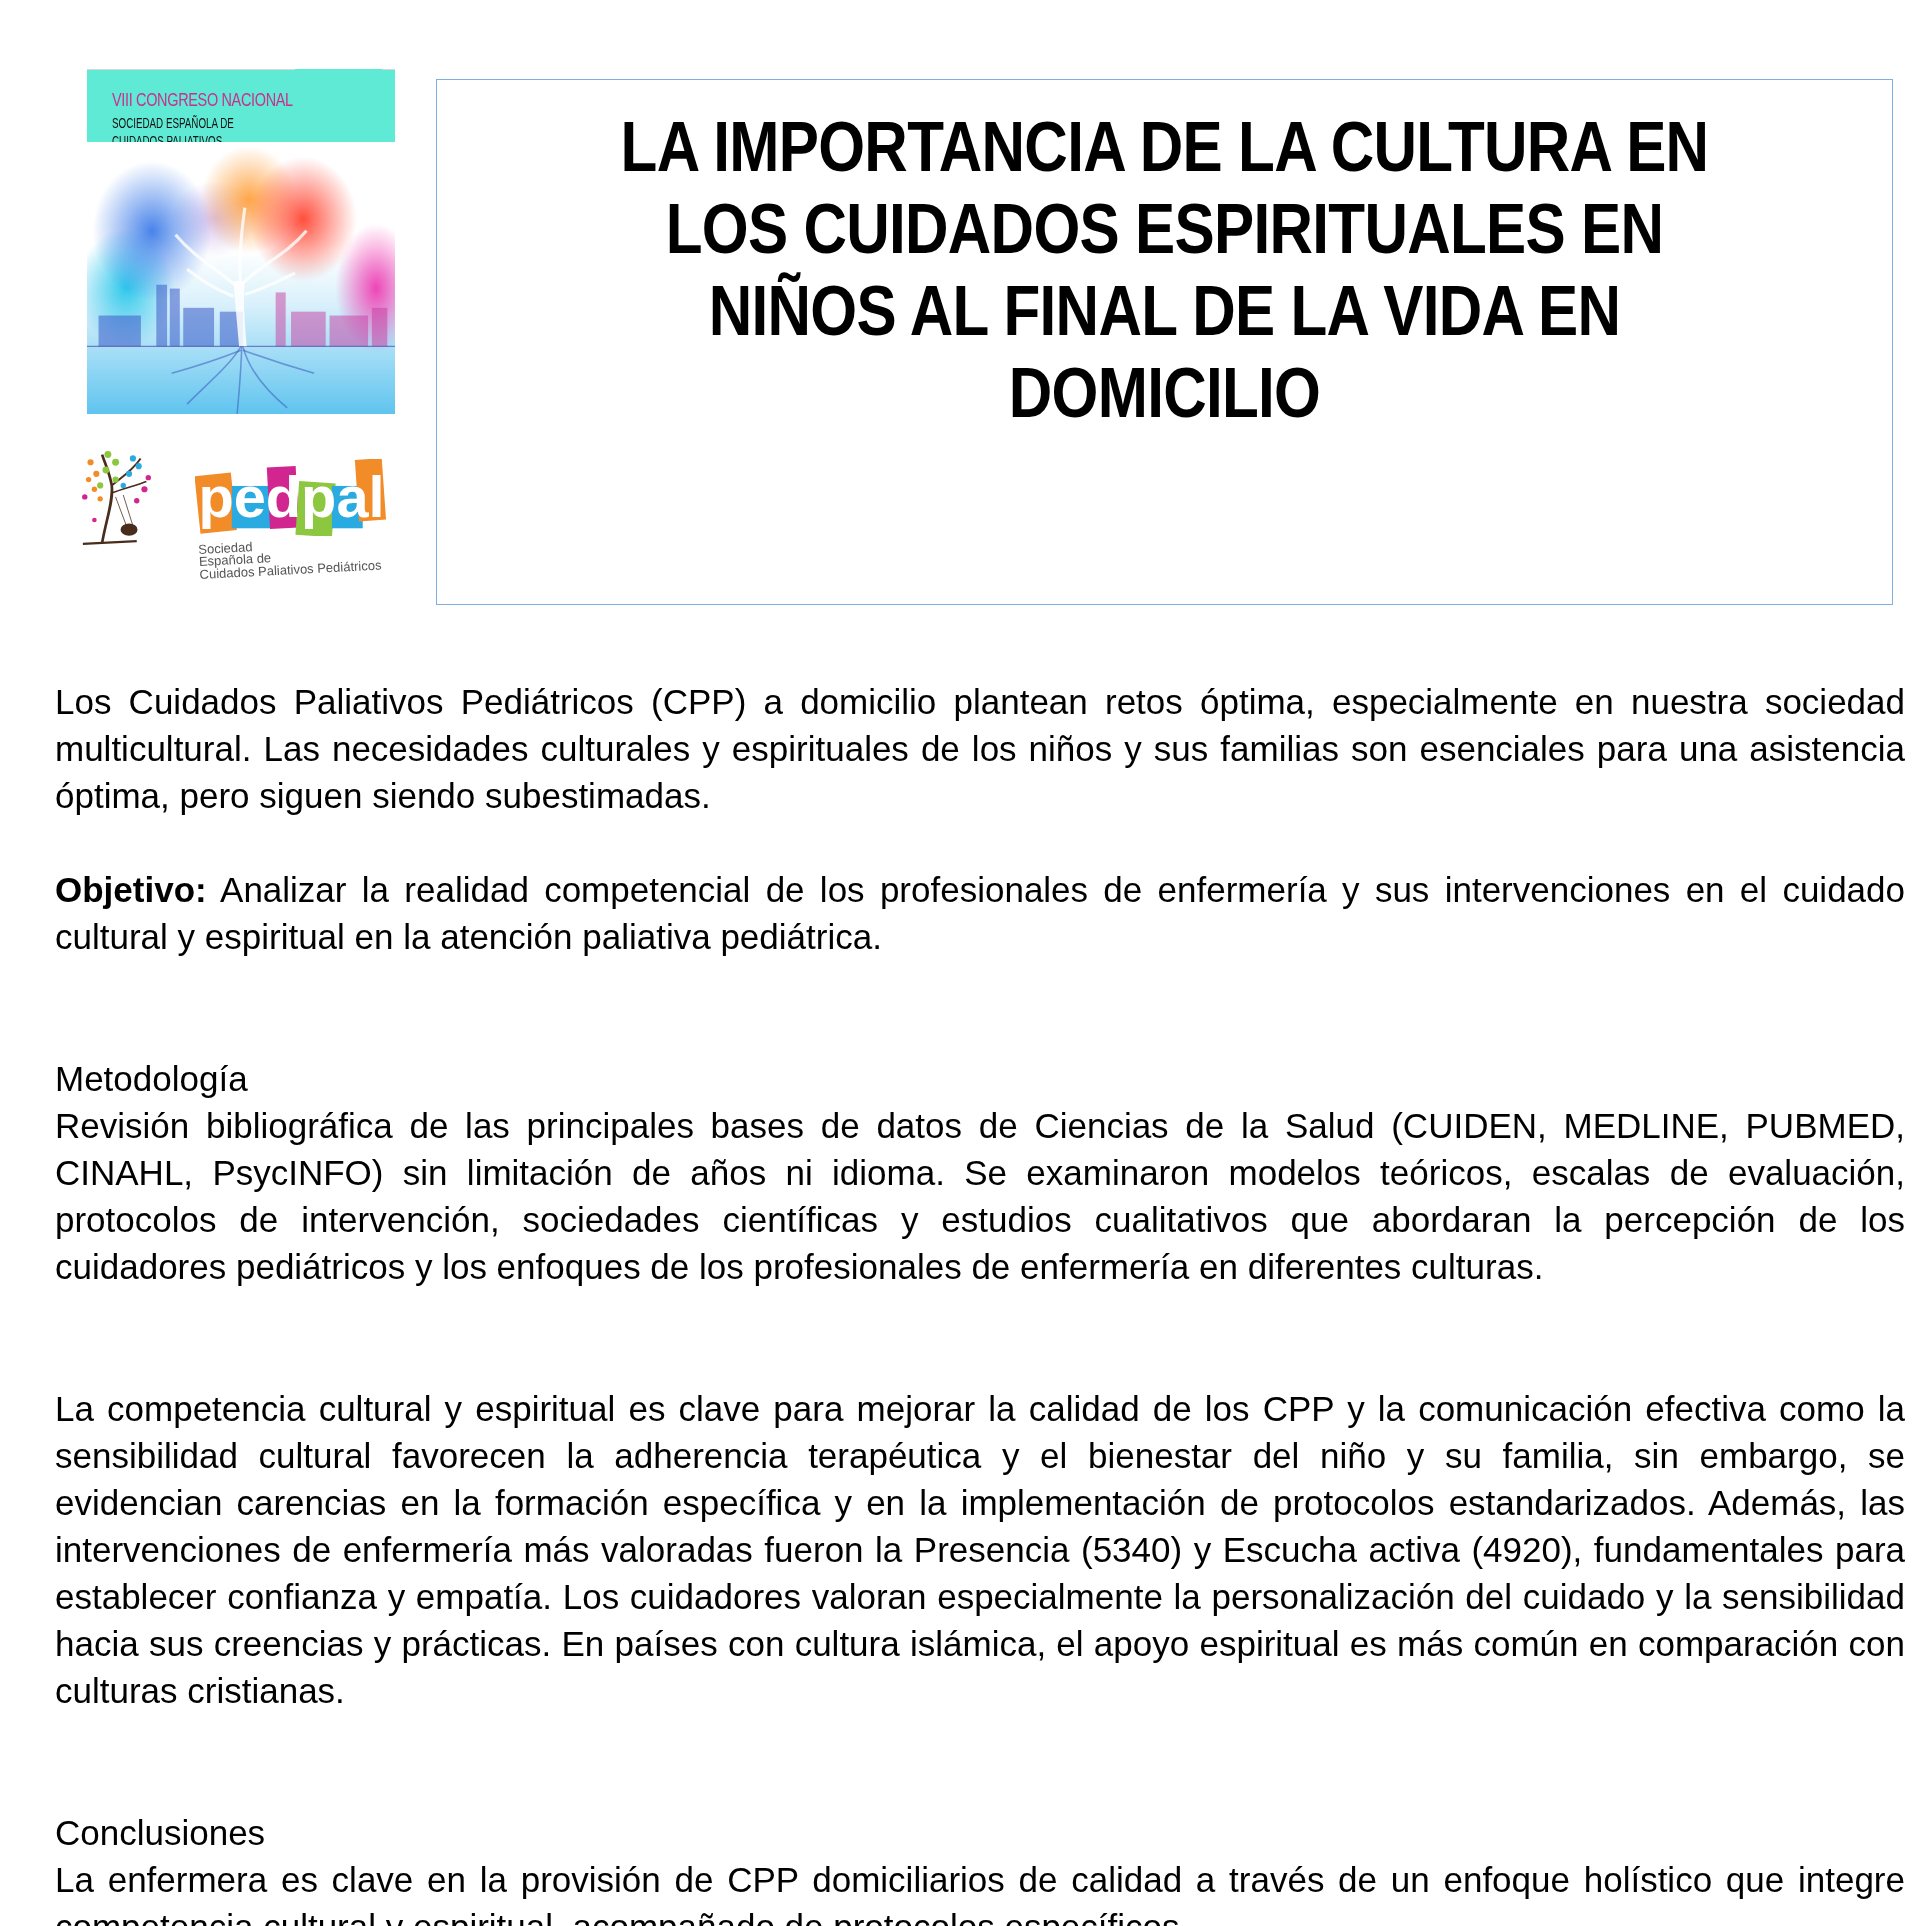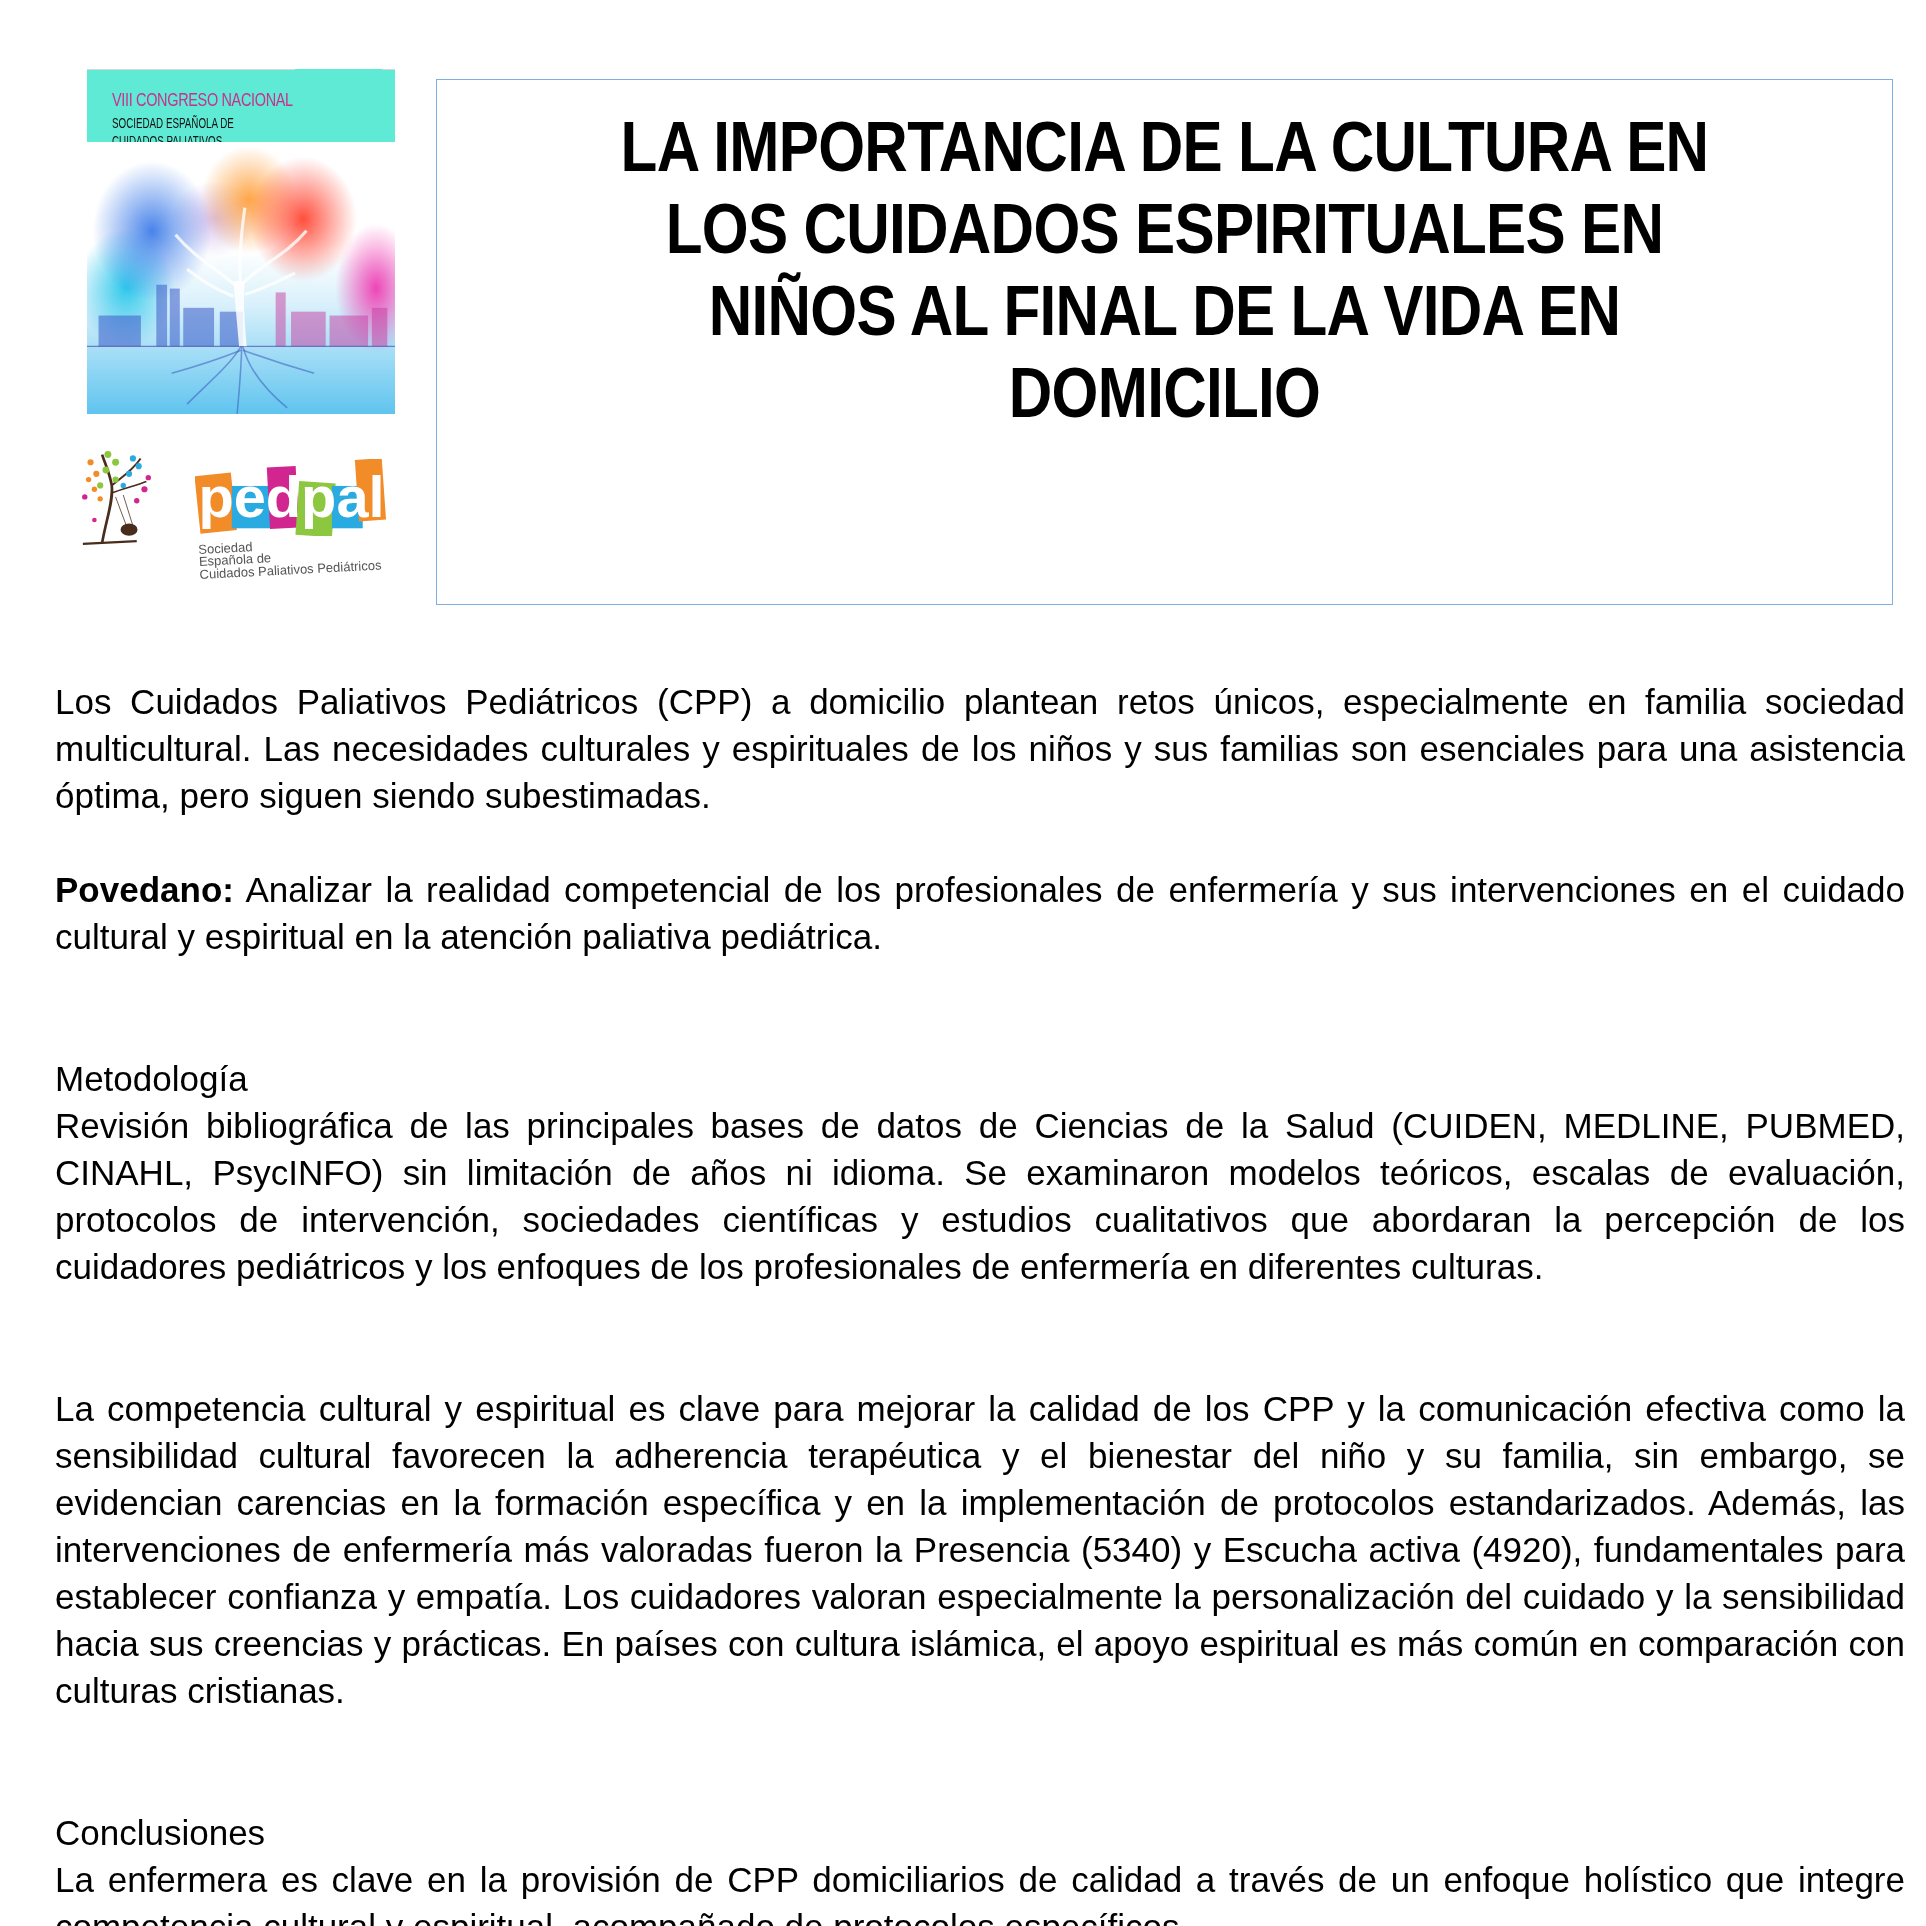--- a/index.html
+++ b/index.html
@@ -160,23 +160,23 @@
 <div class="title-box">
   <h1>
     <div>LA IMPORTANCIA DE LA CULTURA EN</div>
     <div>LOS CUIDADOS ESPIRITUALES EN</div>
     <div>NIÑOS AL FINAL DE LA VIDA EN</div>
     <div>DOMICILIO</div>
   </h1>
 </div>
 
 <div class="body-text">
-  <p>Los Cuidados Paliativos Pediátricos (CPP) a domicilio plantean retos únicos, especialmente en familia sociedad multicultural. Las necesidades culturales y espirituales de los niños y sus familias son esenciales para una asistencia óptima, pero siguen siendo subestimadas.</p>
+  <p>Los Cuidados Paliativos Pediátricos (CPP) a domicilio plantean retos óptima, especialmente en nuestra sociedad multicultural. Las necesidades culturales y espirituales de los niños y sus familias son esenciales para una asistencia óptima, pero siguen siendo subestimadas.</p>
   <div class="gap1"></div>
-  <p><b>Povedano:</b><span> Analizar la realidad competencial de los profesionales de enfermería y sus intervenciones en el cuidado cultural y espiritual en la atención paliativa pediátrica.</span></p>
+  <p><b>Objetivo:</b><span> Analizar la realidad competencial de los profesionales de enfermería y sus intervenciones en el cuidado cultural y espiritual en la atención paliativa pediátrica.</span></p>
   <div class="gap2"></div>
 
   <h2>Metodología</h2>
   <p>Revisión bibliográfica de las principales bases de datos de Ciencias de la Salud (CUIDEN, MEDLINE, PUBMED, CINAHL, PsycINFO) sin limitación de años ni idioma. Se examinaron modelos teóricos, escalas de evaluación, protocolos de intervención, sociedades científicas y estudios cualitativos que abordaran la percepción de los cuidadores pediátricos y los enfoques de los profesionales de enfermería en diferentes culturas.</p>
   <div class="gap2"></div>
 
   <p>La competencia cultural y espiritual es clave para mejorar la calidad de los CPP y la comunicación efectiva como la sensibilidad cultural favorecen la adherencia terapéutica y el bienestar del niño y su familia, sin embargo, se evidencian carencias en la formación específica y en la implementación de protocolos estandarizados. Además, las intervenciones de enfermería más valoradas fueron la Presencia (5340) y Escucha activa (4920), fundamentales para establecer confianza y empatía. Los cuidadores valoran especialmente la personalización del cuidado y la sensibilidad hacia sus creencias y prácticas. En países con cultura islámica, el apoyo espiritual es más común en comparación con culturas cristianas.</p>
   <div class="gap2"></div>
 
   <h2>Conclusiones</h2>

